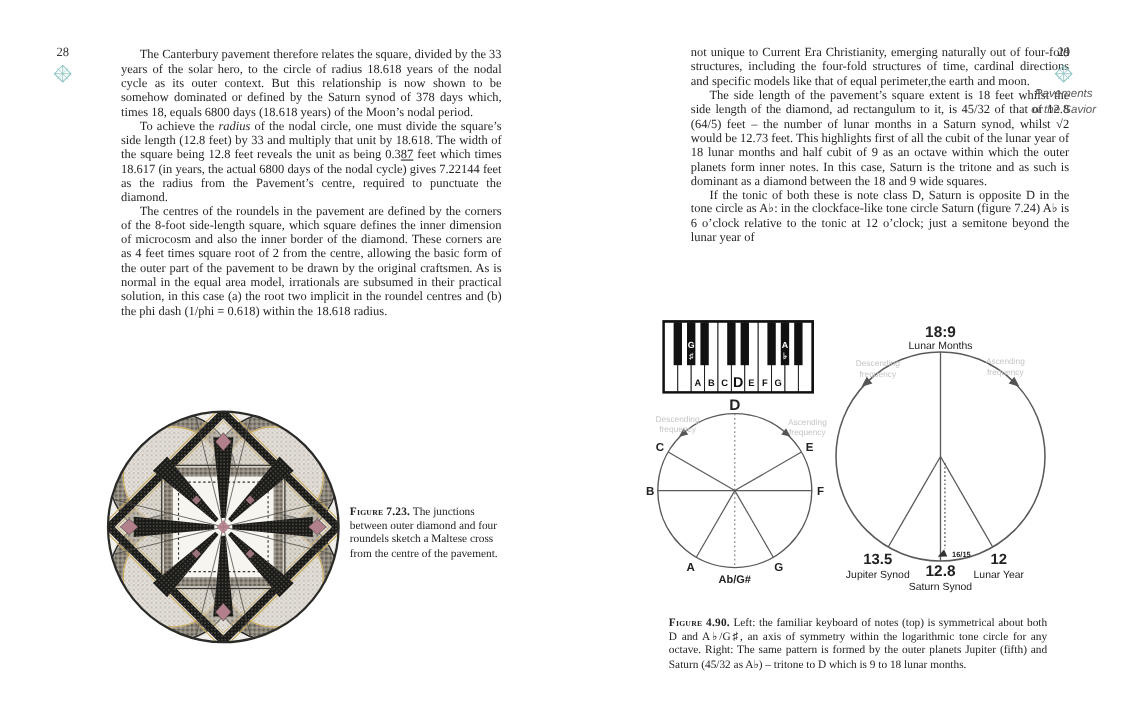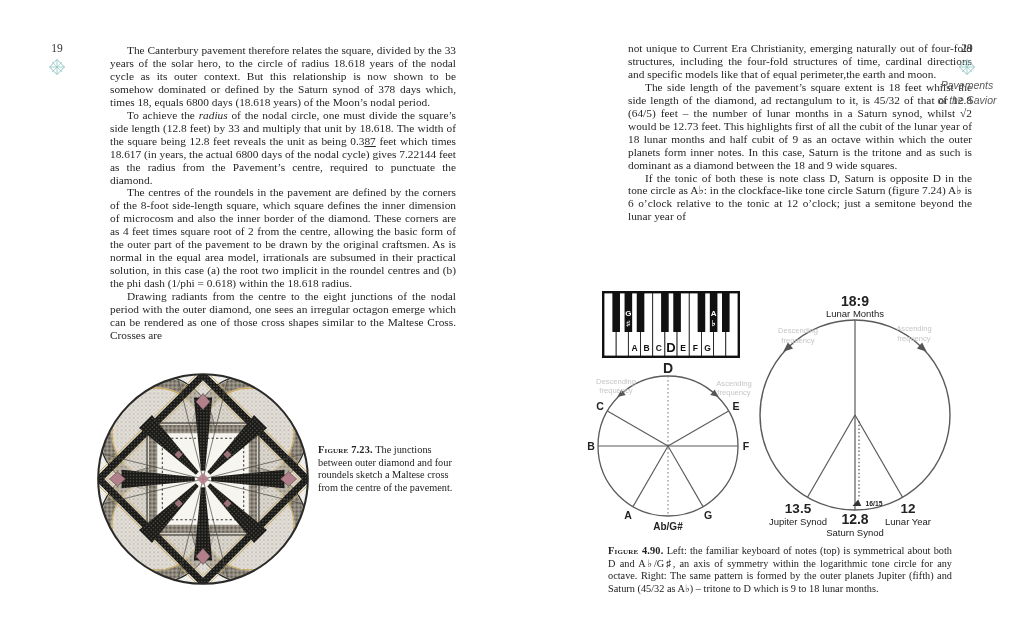--- a/index.html
+++ b/index.html
@@ -11,50 +11,49 @@
   .pagenum{font-size:11.5px;color:#333;font-family:"Liberation Serif",serif;}
   .snow{margin:4px auto 2px auto;display:block;}
   .margin-title{font-family:"Liberation Sans",sans-serif;font-style:italic;font-size:10.5px;
                 color:#5a5a5a;line-height:15px;}
   
   .bodycol{font-size:11.35px;line-height:12.95px;text-align:justify;color:#262626;}
   .bodycol p{margin:0;}
   .bodycol p.ind{text-indent:17px;}
   .bodycol u{margin-top:24px;}
   
-  .caption{font-size:10.3px;line-height:12.6px;color:#222;}
+  .caption{font-size:10.3px;line-height:12.6px;color:#222;margin-top:16px;}
   .cap-label{font-weight:bold;font-variant:small-caps;letter-spacing:0.2px;}
   .caption23{width:142px;text-align:left;}
   .caption24{width:344px;text-align:justify;}
   svg text{font-family:"Liberation Sans",sans-serif;}
   .notelabel{font-weight:bold;fill:#222;}
   .greylab{fill:#c6c6c6;font-size:7.6px;}
   .circstroke{stroke:#5a5a5a;fill:none;}
 </style>
 </head>
 <body>
 
 <div class="abs marginblock" style="left:12px;top:42px;">
-  <div class="pagenum">19</div>
+  <div class="pagenum">28</div>
   <svg class="snow" width="18" height="18" viewBox="0 0 18 18">
     <g stroke="#8fc6c4" fill="none" stroke-width="1">
       <polygon points="9,1.5 16.5,9 9,16.5 1.5,9"></polygon>
       <line x1="9" y1="1.5" x2="9" y2="16.5" stroke-width="0.8"></line>
       <line x1="1.5" y1="9" x2="16.5" y2="9" stroke-width="0.8"></line>
       <line x1="4" y1="4" x2="14" y2="14" stroke-width="0.7"></line>
       <line x1="14" y1="4" x2="4" y2="14" stroke-width="0.7"></line>
     </g>
   </svg>
 </div>
 
 <div class="abs bodycol" style="left:110px;top:44px;width:346px;">
   <p class="ind">The Canterbury pavement therefore relates the square, divided by the 33 years of the solar hero, to the circle of radius 18.618 years of the nodal cycle as its outer context. But this relationship is now shown to be somehow dominated or defined by the Saturn synod of 378 days which, times 18, equals 6800 days (18.618 years) of the Moon’s nodal period.</p>
   <p class="ind">To achieve the <i>radius</i> of the nodal circle, one must divide the square’s side length (12.8 feet) by 33 and multiply that unit by 18.618. The width of the square being 12.8 feet reveals the unit as being 0.3<u>87</u> feet which times 18.617 (in years, the actual 6800 days of the nodal cycle) gives 7.22144 feet as the radius from the Pavement’s centre, required to punctuate the diamond.</p>
   <p class="ind">The centres of the roundels in the pavement are defined by the corners of the 8-foot side-length square, which square defines the inner dimension of microcosm and also the inner border of the diamond. These corners are as 4 feet times square root of 2 from the centre, allowing the basic form of the outer part of the pavement to be drawn by the original craftsmen. As is normal in the equal area model, irrationals are subsumed in their practical solution, in this case (a) the root two implicit in the roundel centres and (b) the phi dash (1/phi = 0.618) within the 18.618 radius.</p>
-  <p class="ind">Drawing radiants from the centre to the eight junctions of the nodal period with the outer diamond, one sees an irregular octagon emerge which can be rendered as one of those cross shapes similar to the Maltese Cross. Crosses are</p>
 </div>
 
 <svg class="abs" style="left:88px;top:364px;" width="230" height="230" viewBox="0 0 226 226">
   <defs>
     <pattern id="mzL" width="4" height="4" patternUnits="userSpaceOnUse">
       <rect width="4" height="4" fill="#ddd8cf"></rect>
       <rect width="2" height="2" fill="#b3ada2"></rect>
       <rect x="2" y="2" width="2" height="2" fill="#c9c3b7"></rect>
     </pattern>
     <pattern id="mzM" width="4" height="4" patternUnits="userSpaceOnUse">

